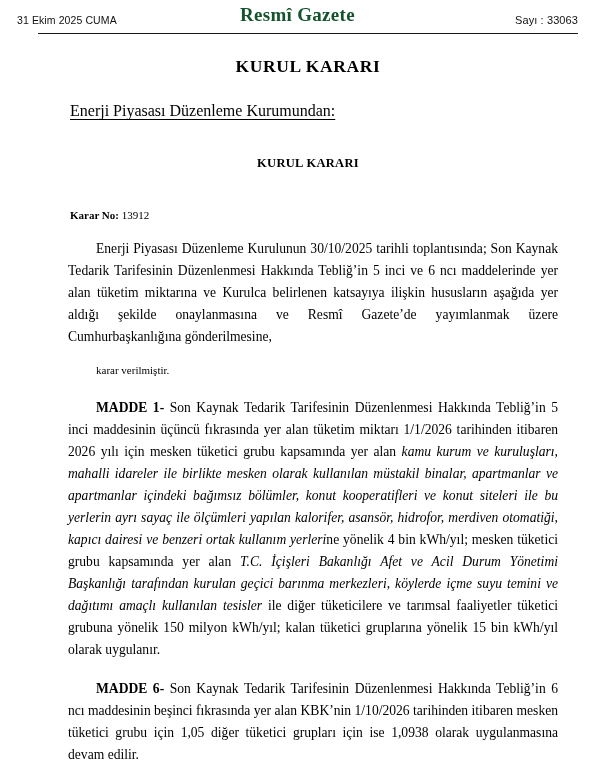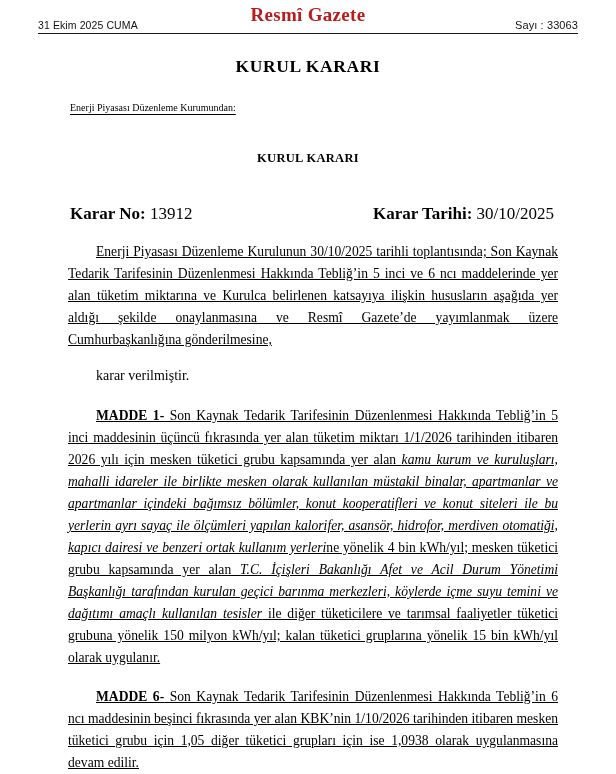--- a/index.html
+++ b/index.html
@@ -20,23 +20,23 @@
     width: 616px;
     height: 774px;
     box-sizing: border-box;
     padding: 0;
   }
 
   
   .masthead {
     position: relative;
     height: 26px;
-    margin: 5px 38px 0 38px;
+    margin: 5px 38px 0 17px;
     display: flex;
-    align-items: flex-end;
+    align-items: center;
     justify-content: space-between;
   }
   .masthead-date {
     font-family: "Liberation Sans", "DejaVu Sans", sans-serif;
     font-size: 10.5px;
     letter-spacing: 0.1px;
     color: #111;
     padding-top: 3px;
     white-space: nowrap;
   }
@@ -69,91 +69,86 @@
   
   .doc-title {
     text-align: center;
     font-weight: bold;
     font-size: 17.5px;
     letter-spacing: 0.6px;
     margin-top: 22px;
   }
   .issuer {
     margin: 25px 0 0 70px;
-    font-size: 10px;
+    font-size: 16px;
     text-decoration: underline;
     text-underline-offset: 2.5px;
     display: inline-block;
   }
   .sub-title {
     text-align: center;
     font-weight: bold;
     font-size: 12.5px;
     letter-spacing: 0.3px;
     margin-top: 36px;
   }
 
   
   .karar-row {
     display: flex;
     justify-content: space-between;
     margin: 38px 62px 0 70px;
-    font-size: 17px;
+    font-size: 11px;
   }
   .karar-row .lbl { font-weight: bold; }
 
   
   .body-block {
     margin: 0 58px 0 68px;
     font-size: 13.6px;
     line-height: 1.62;
     text-align: justify;
     text-justify: inter-word;
   }
   p.para {
     margin: 17px 0 0 0;
     text-indent: 28px;
-    text-decoration: underline;
   }
   .madde { font-weight: bold; }
   .it { font-style: italic; }
   .closing {
     margin: 14px 0 0 0;
     text-indent: 28px;
-    font-size: 14px;
+    font-size: 11px;
   }
 </style>
 </head>
 <body>
 
 <div class="page">
 
   <div class="masthead">
     <div class="masthead-date">31 Ekim 2025 CUMA</div>
-    <div class="masthead-title" style="color: #b91c1c;">Resmî Gazete</div>
+    <div class="masthead-title" style="color: #14532d;">Resmî Gazete</div>
     <div class="masthead-issue">Sayı : 33063</div>
   </div>
   <div class="rule"></div>
 
   <div class="doc-title">KURUL KARARI</div>
 
   <div>
     <span class="issuer">Enerji Piyasası Düzenleme Kurumundan:</span>
   </div>
 
   <div class="sub-title">KURUL KARARI</div>
 
   <div class="karar-row">
     <div>
       <span class="lbl">Karar No:</span>
       <span>13912</span>
-    </div>
-    <div>
-      <span class="lbl">Karar Tarihi:</span>
-      <span>30/10/2025</span>
     </div>
   </div>
 
   <div class="body-block">
 
     <p class="para">Enerji Piyasası Düzenleme Kurulunun 30/10/2025 tarihli toplantısında; Son Kaynak Tedarik Tarifesinin Düzenlenmesi Hakkında Tebliğ’in 5 inci ve 6 ncı maddelerinde yer alan tüketim miktarına ve Kurulca belirlenen katsayıya ilişkin hususların aşağıda yer aldığı şekilde onaylanmasına ve Resmî Gazete’de yayımlanmak üzere Cumhurbaşkanlığına gönderilmesine,</p>
     <p class="closing">karar verilmiştir.</p>
 
     <p class="para">
       <span class="madde">MADDE 1-</span><span> Son Kaynak Tedarik Tarifesinin Düzenlenmesi Hakkında Tebliğ’in 5 inci maddesinin üçüncü fıkrasında yer alan tüketim miktarı 1/1/2026 tarihinden itibaren 2026 yılı için mesken tüketici grubu kapsamında yer alan </span><span class="it">kamu kurum ve kuruluşları, mahalli idareler ile birlikte mesken olarak kullanılan müstakil binalar, apartmanlar ve apartmanlar içindeki bağımsız bölümler, konut kooperatifleri ve konut siteleri ile bu yerlerin ayrı sayaç ile ölçümleri yapılan kalorifer, asansör, hidrofor, merdiven otomatiği, kapıcı dairesi ve benzeri ortak kullanım yerleri</span><span>ne yönelik 4 bin kWh/yıl; mesken tüketici grubu kapsamında yer alan </span><span class="it">T.C. İçişleri Bakanlığı Afet ve Acil Durum Yönetimi Başkanlığı tarafından kurulan geçici barınma merkezleri, köylerde içme suyu temini ve dağıtımı amaçlı kullanılan tesisler</span><span> ile diğer tüketicilere ve tarımsal faaliyetler tüketici grubuna yönelik 150 milyon kWh/yıl; kalan tüketici gruplarına yönelik 15 bin kWh/yıl olarak uygulanır.</span>

